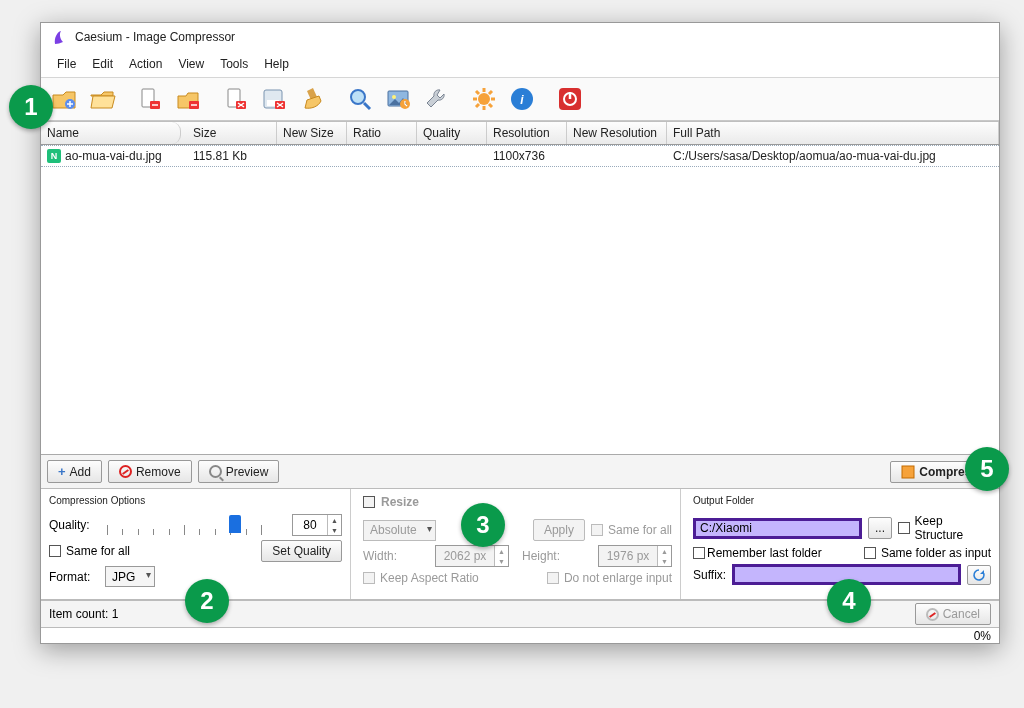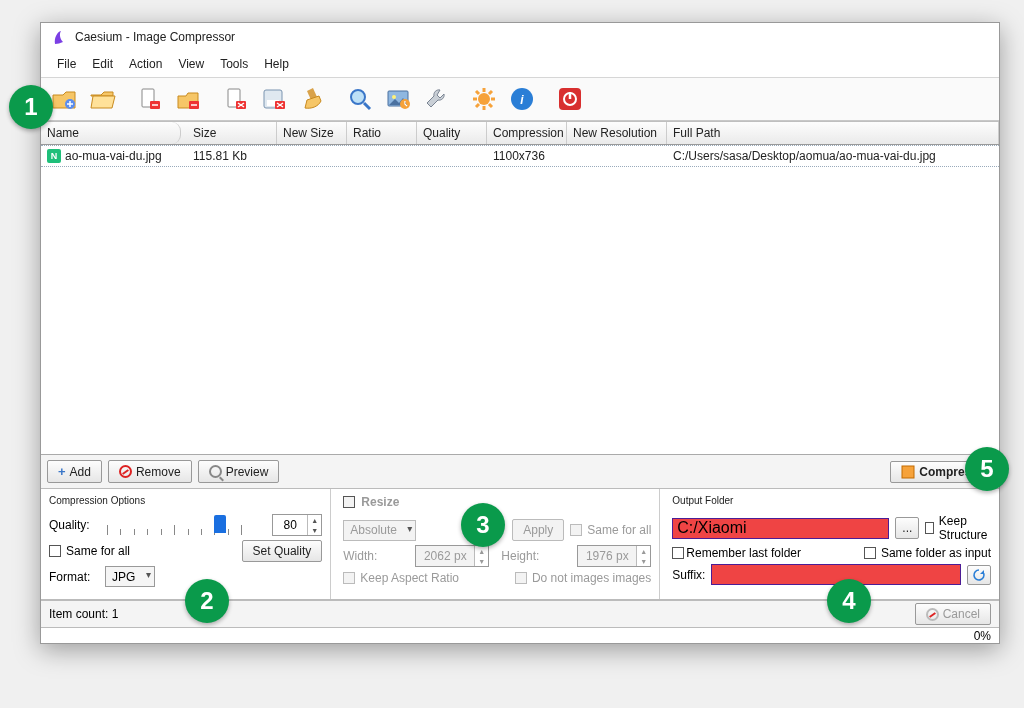--- a/index.html
+++ b/index.html
@@ -53,21 +53,21 @@
 .numbox input { border:none; width:34px; text-align:center; font-size:12px; outline:none;}
 .numbox .spin { width:14px; display:flex; flex-direction:column; border-left:1px solid #bbb;}
 .numbox .spin div{flex:1;display:flex;align-items:center;justify-content:center;font-size:7px;color:#555;}
 .chk { width:12px; height:12px; border:1px solid #555; background:#fff; display:inline-block; }
 .fieldset-title { display:flex; align-items:center; gap:6px;font-weight:bold; }
 select,.select { border:1px solid #999; height:21px; padding:1px 18px 1px 6px; background:#f5f5f5; font-size:12px; appearance:none; position:relative;}
 .select-wrap{position:relative;display:inline-block;}
 .select-wrap::after{content:"▾";position:absolute;right:4px;top:3px;font-size:10px;color:#555;pointer-events:none;}
 .disabled,.disabled *{color:#9a9a9a !important;}
 .disabled .chk,.disabled input,.disabled select,.disabled .select,.disabled .btn{background:#f3f3f3;border-color:#bbb;}
-input[type=text]{border:1px solid #4c1d95;height:21px;padding:0 4px;font-size:16px;background:#ef4444;}
+input[type=text]{border:3px solid #4c1d95;height:21px;padding:0 4px;font-size:12px;background:#c4b5fd;}
 .statusbar{display:flex;justify-content:space-between;align-items:center;padding:2px 8px;border-top:1px solid #bbb;background:#f4f4f4;}
 .progress { height:16px; border-top:1px solid #bbb; display:flex; justify-content:flex-end; align-items:center; padding-right:8px; background:#fff;}
 .callout { position:absolute; width:44px; height:44px; border-radius:50%; background:#0a9a4b; color:#fff; display:flex; align-items:center; justify-content:center; font-size:24px; font-weight:700; box-shadow:0 2px 4px rgba(0,0,0,.3); z-index:10;}
 .numlabel{min-width:50px;}
 </style>
 </head>
 <body>
 
 <div class="window">
 
@@ -189,21 +189,21 @@
         </svg>
       </div>
   </div>
 
   <div class="listhdr">
     <div class="col c-name">Name</div>
     <div class="col c-size">Size</div>
     <div class="col c-newsize">New Size</div>
     <div class="col c-ratio">Ratio</div>
     <div class="col c-quality">Quality</div>
-    <div class="col c-res">Compression</div>
+    <div class="col c-res">Resolution</div>
     <div class="col c-newres">New Resolution</div>
     <div class="col c-path">Full Path</div>
   </div>
 
   <div class="listbody">
     <div class="row">
       <div class="cell c-name first">
           <span class="fileicon">N</span>
           <span>ao-mua-vai-du.jpg</span>
         </div>
@@ -317,21 +317,21 @@
           </div>
       </div>
       <div class="line">
         <label style="display:flex;align-items:center;gap:5px;">
             <span class="chk"></span>
             <span>Keep Aspect Ratio</span>
           </label>
         <span style="flex:1"></span>
         <label style="display:flex;align-items:center;gap:5px;">
             <span class="chk"></span>
-            <span>Do not images images</span>
+            <span>Do not enlarge input</span>
           </label>
       </div>
     </div>
 
     <div class="panel output">
       <div class="panel-title">Output Folder</div>
       <div class="line">
         <input type="text" style="flex: 1 1 0%;" value="C:/Xiaomi">
         <span class="btn" style="padding:3px 6px;">...</span>
         <label style="display:flex;align-items:center;gap:5px;">

